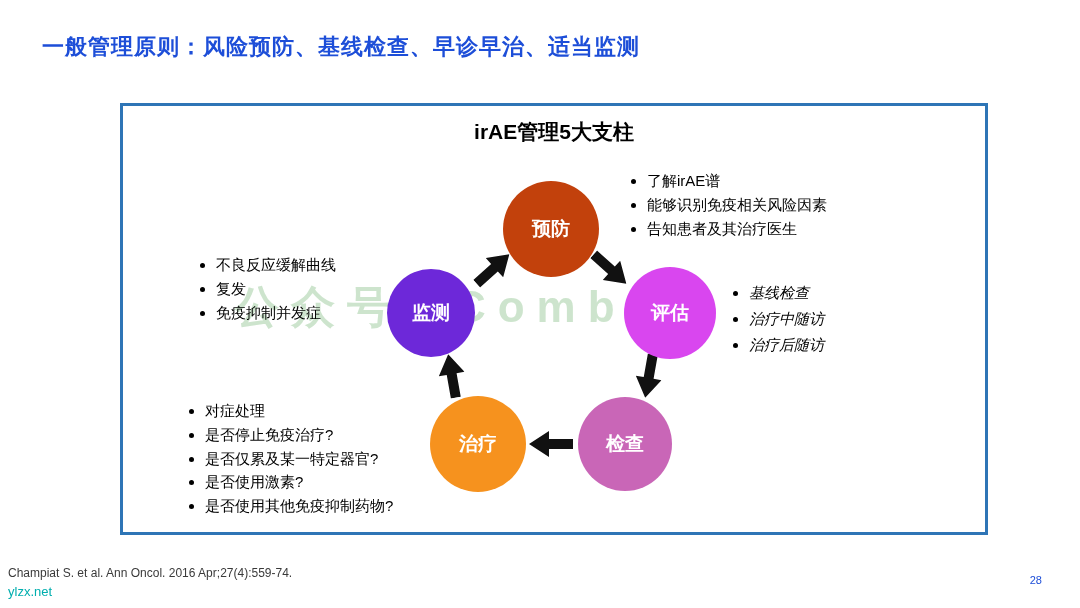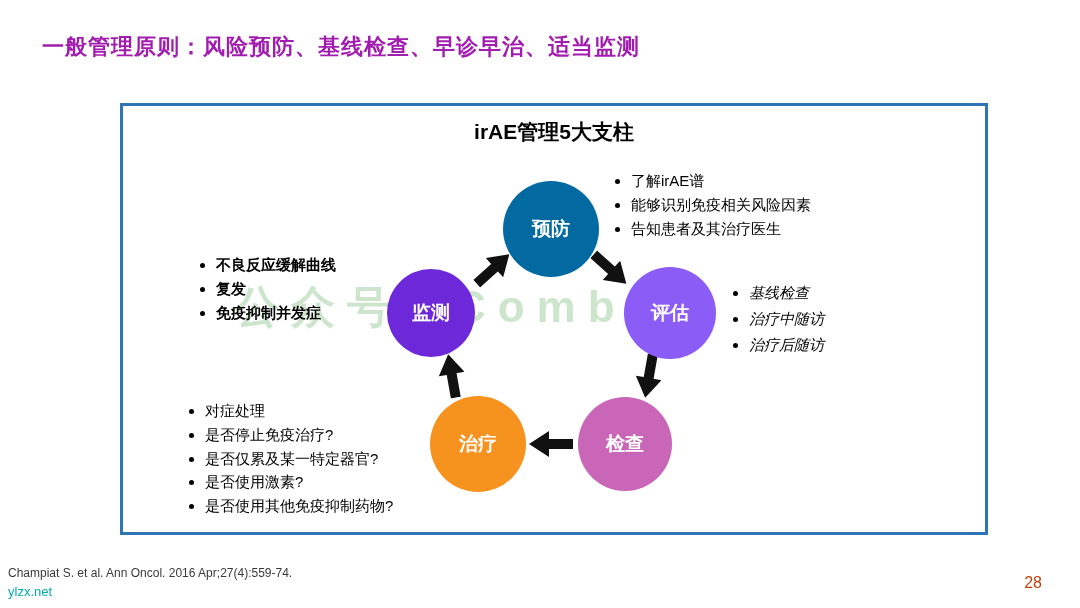--- a/index.html
+++ b/index.html
@@ -2,21 +2,21 @@
 <html><head>
 <meta charset="utf-8">
 <style>
   html,body { margin:0; padding:0; background:#ffffff; }
   .slide {
     position:relative; width:1080px; height:608px; background:#ffffff;
     font-family:"Liberation Sans","DejaVu Sans",sans-serif; overflow:hidden;
   }
   .slide-title {
     position:absolute; left:42px; top:32px;
-    font-size:22px; font-weight:bold; color:#a21caf; letter-spacing:1px;
+    font-size:22px; font-weight:bold; color:#1d4ed8; letter-spacing:1px;
     white-space:nowrap;
   }
   .diagram-box {
     position:absolute; left:120px; top:103px; width:868px; height:432px;
     border:3px solid #2E75B6; background:#ffffff; box-sizing:border-box;
   }
   .box-title {
     position:absolute; left:0; right:0; top:12px; text-align:center;
     font-size:21px; font-weight:bold; color:#000000; z-index:3;
   }
@@ -32,46 +32,46 @@
   }
   .pillar-prevention  { left:380px; top:75px;  width:96px; height:96px; }
   .pillar-assessment  { left:501px; top:161px; width:92px; height:92px; }
   .pillar-check       { left:455px; top:291px; width:94px; height:94px;font-family:Liberation Serif, serif; }
   .pillar-treatment   { left:307px; top:290px; width:96px; height:96px; }
   .pillar-monitoring  { left:264px; top:163px; width:88px; height:88px; }
 
   .notes { position:absolute; z-index:2; color:#000000; }
   .notes ul { margin:0; padding-left:20px; list-style:disc; }
   .notes li { font-size:15px; line-height:1.45; margin:2px 0; }
-  .notes-prevention { left:488px; top:62px;  width:290px; }
+  .notes-prevention { left:504px; top:62px;  width:290px; }
   .notes-assessment { left:606px; top:172px; width:160px; }
   .notes-assessment li { margin:4px 0;font-style:italic; }
   .notes-check      { left:580px; top:308px; width:252px; }
   .notes-treatment  { left:62px;  top:292px; width:280px; }
-  .notes-monitoring { left:73px;  top:146px; width:200px;font-weight:bold; }
+  .notes-monitoring { left:73px;  top:146px; width:200px; }
 
   .arrow { position:absolute; width:44px; height:26px; z-index:1; }
   .arrow svg { display:block; }
   .arrow-mon-prev     { left:348px; top:150px; transform:rotate(-42deg); }
   .arrow-prev-assess  { left:465px; top:150px; transform:rotate(42deg); }
   .arrow-assess-check { left:504px; top:257px; transform:rotate(100deg); }
   .arrow-check-treat  { left:406px; top:325px; transform:rotate(180deg); }
   .arrow-treat-mon    { left:307px; top:257px; transform:rotate(-100deg); }
 
   .citation {
     position:absolute; left:8px; top:566px;
     font-size:12px; color:#3a3a3a;
   }
   .footer-link {
     position:absolute; left:8px; top:584px;
     font-size:13px; color:#00AEAE; text-decoration:none; cursor:pointer;
   }
   .page-number {
     position:absolute; right:38px; top:574px;
-    font-size:16px; color:#c2410c;
+    font-size:11px; color:#1d4ed8;
   }
 </style>
 </head>
 <body>
 
 <div class="slide">
 
   <div class="slide-title">一般管理原则：风险预防、基线检查、早诊早治、适当监测</div>
 
   <div class="diagram-box">
@@ -99,24 +99,24 @@
       <svg viewBox="0 0 44 26" width="44" height="26">
           <polygon points="0,8 24,8 24,0 44,13 24,26 24,18 0,18" fill="#111111"></polygon>
         </svg>
     </div>
     <div class="arrow arrow-treat-mon">
       <svg viewBox="0 0 44 26" width="44" height="26">
           <polygon points="0,8 24,8 24,0 44,13 24,26 24,18 0,18" fill="#111111"></polygon>
         </svg>
     </div>
 
-    <div class="pillar pillar-prevention" style="background: #0369a1;">
+    <div class="pillar pillar-prevention" style="background: #c2410c;">
       <span>预防</span>
     </div>
-    <div class="pillar pillar-assessment" style="background: #8b5cf6;">
+    <div class="pillar pillar-assessment" style="background: #d946ef;">
       <span>评估</span>
     </div>
     <div class="pillar pillar-check" style="background: rgb(201, 102, 183);">
       <span>检查</span>
     </div>
     <div class="pillar pillar-treatment" style="background: rgb(246, 146, 30);">
       <span>治疗</span>
     </div>
     <div class="pillar pillar-monitoring" style="background: #6d28d9;">
       <span>监测</span>

